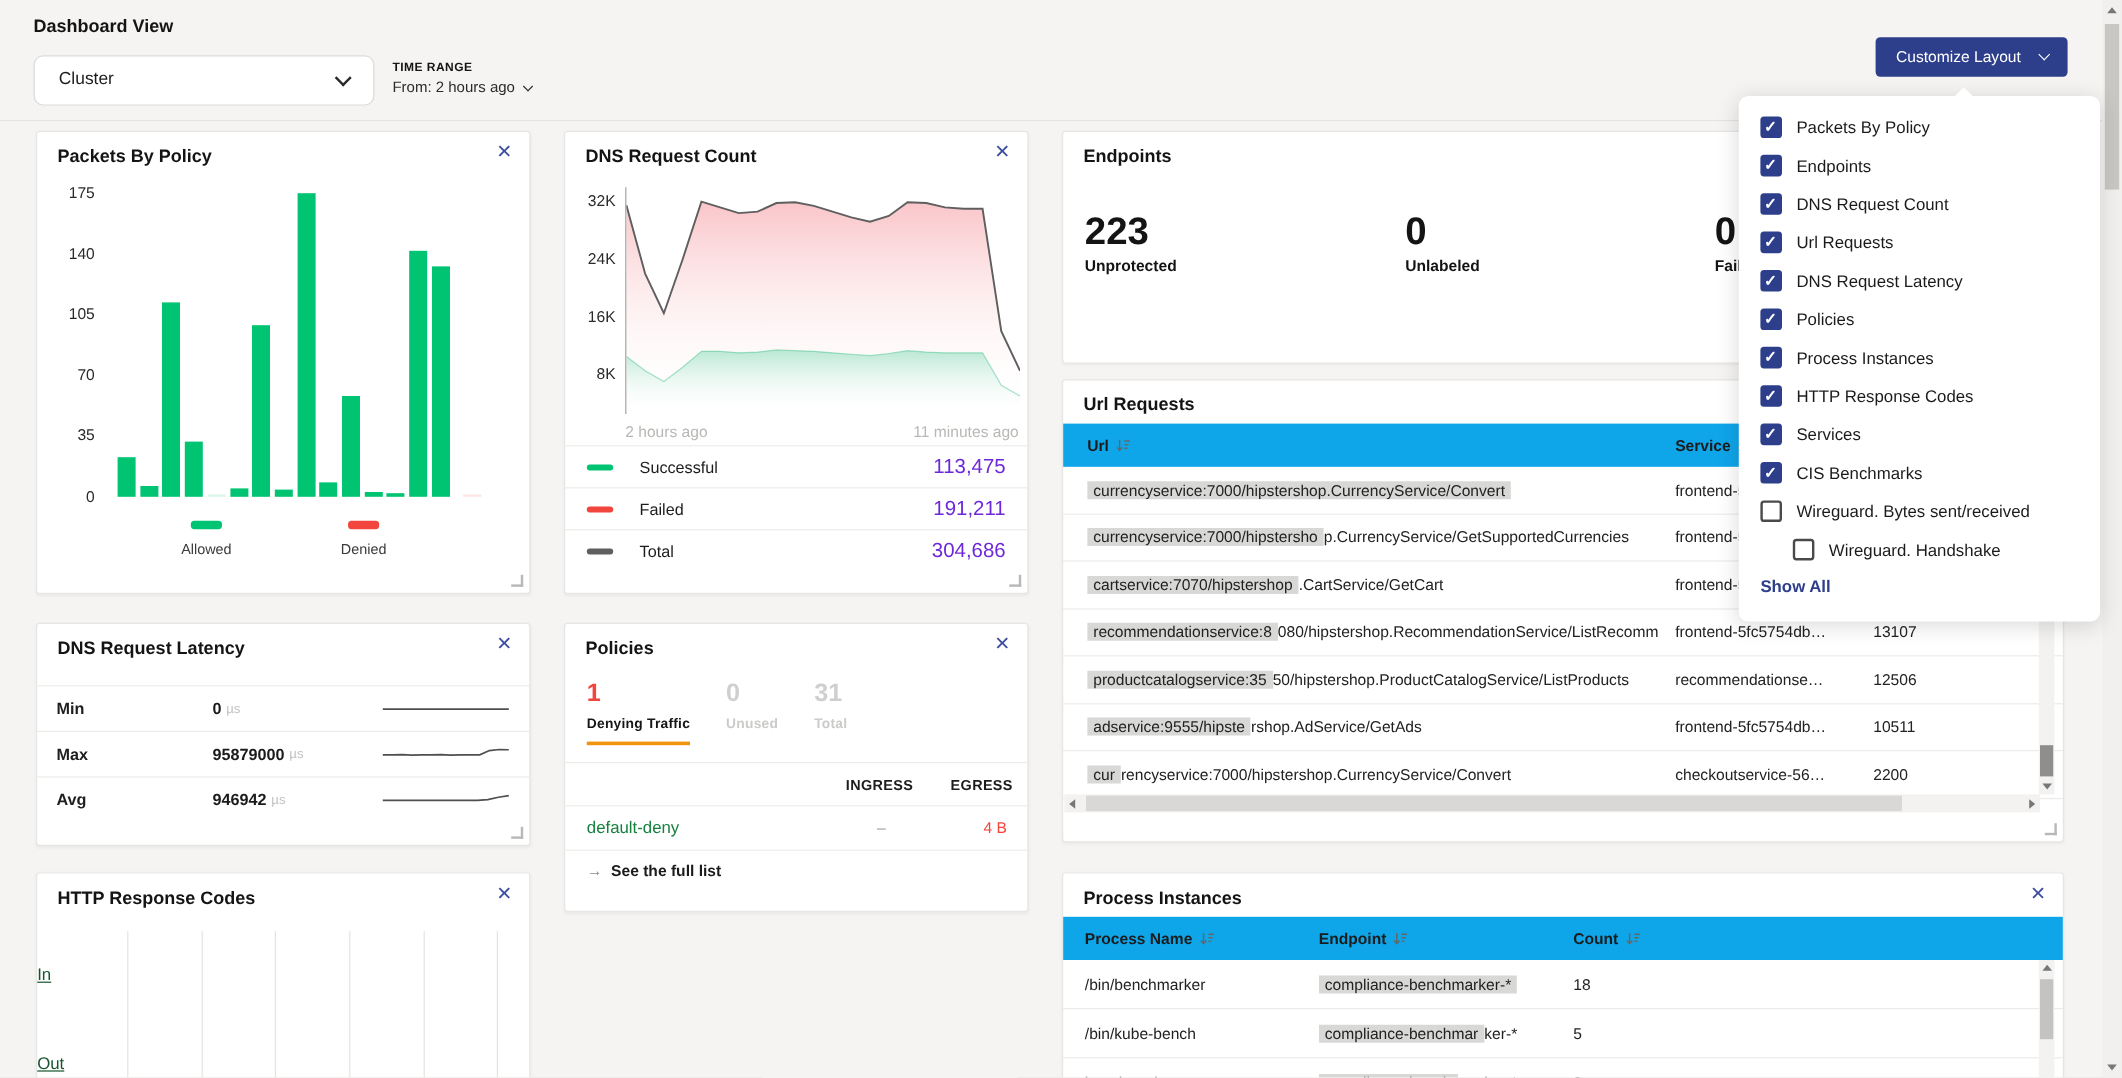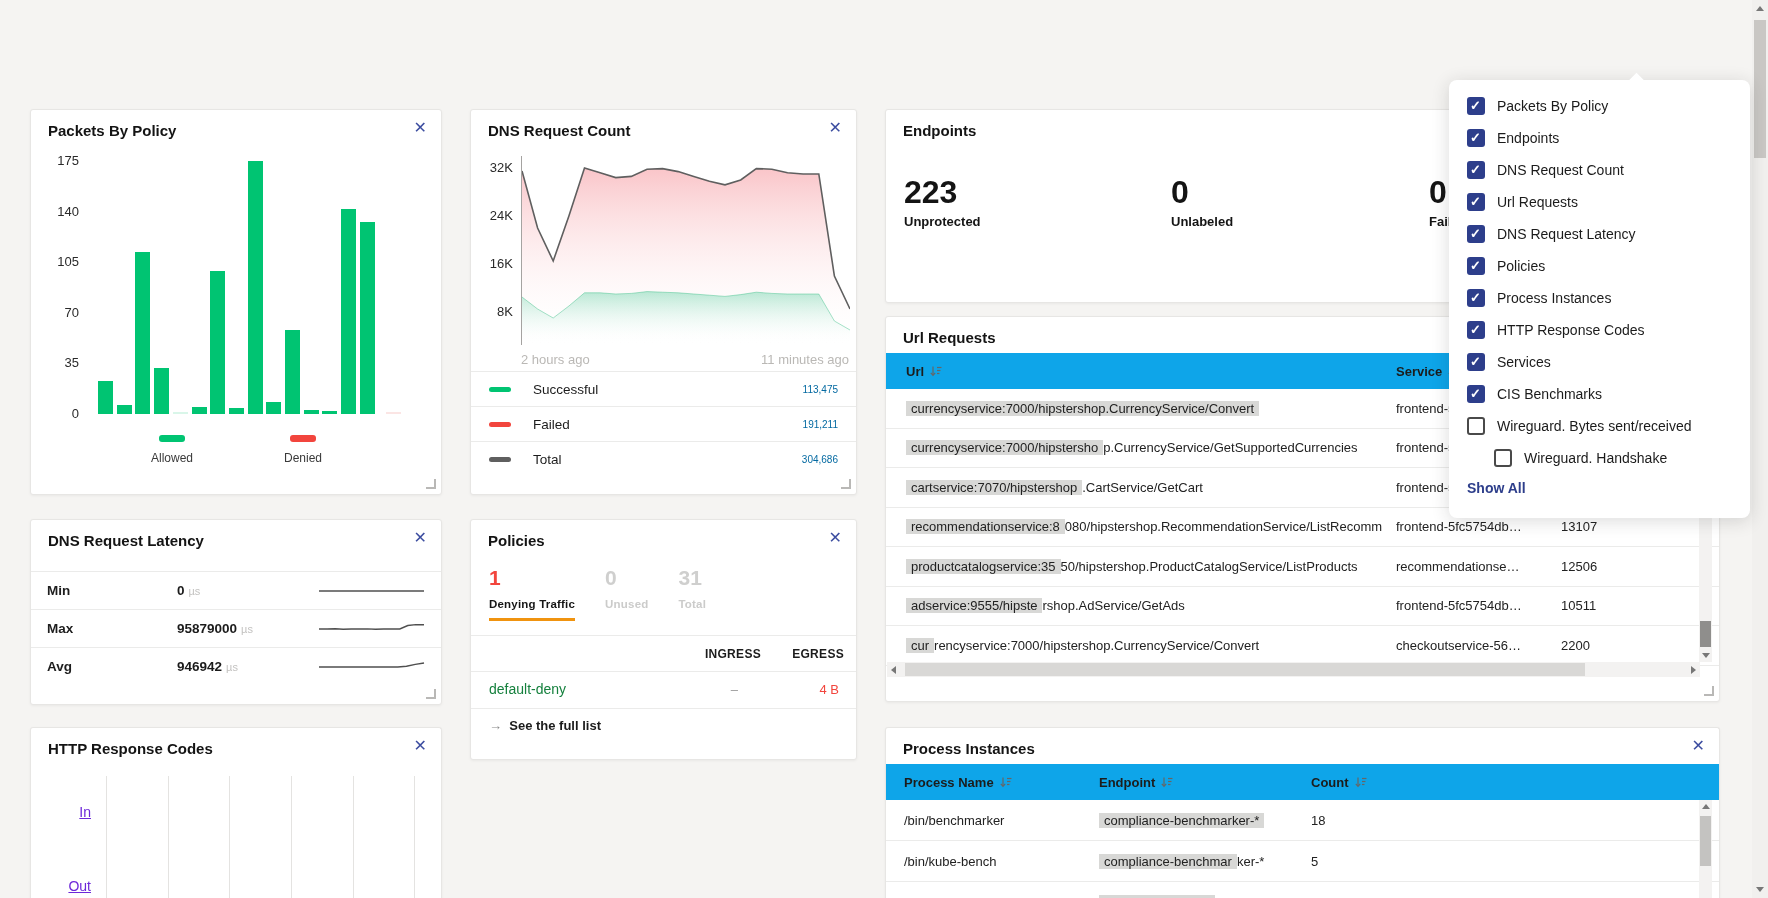--- a/index.html
+++ b/index.html
@@ -54,21 +54,21 @@
   #dns-yticks{position:absolute;left:0;top:46px;width:42px;height:189px;}
   #dns-yticks .ytick{position:absolute;right:0;width:42px;text-align:right;font-size:13px;color:#2a2a2a;}
   #dns-plot{position:absolute;left:50px;top:46px;width:328px;height:189px;border-left:1px solid #a5a3a1;}
   .dns-xlabel{position:absolute;top:242px;font-size:13px;color:#bab8b5;}
   #dns-xlabel-left{left:50px;}
   #dns-xlabel-right{left:228px;width:150px;text-align:right;}
   #dns-legend{position:absolute;left:0;right:0;top:261px;}
   .dns-leg-row{display:flex;align-items:center;height:34px;border-top:1px solid #ebebea;padding:0 18px;}
   .dns-swatch{width:22px;height:5px;border-radius:2.5px;flex:none;}
   .dns-leg-name{margin-left:22px;font-size:13.5px;color:#1c1c1c;}
-  .dns-leg-val{margin-left:auto;font-size:10px;color:#0369a1;}
+  .dns-leg-val{margin-left:auto;font-size:17px;color:#6d28d9;}
 
   
   .ep-stat{position:absolute;top:64px;}
   #ep0{left:18px;} #ep1{left:285px;} #ep2{left:543px;}
   .ep-val{font-size:32px;font-weight:800;color:#141414;}
   .ep-label{font-size:13px;font-weight:700;color:#141414;margin-top:3px;}
 
   
   .t-head{position:absolute;top:36px;left:0;right:0;height:36px;background:#0ea5e9;display:grid;
         align-items:center;font-size:13px;font-weight:700;color:#1c1c1c;}
@@ -121,21 +121,21 @@
   .p-colhead{position:absolute;top:127px;font-size:12px;font-weight:700;color:#1c1c1c;letter-spacing:.3px;}
   #p-col-ingress{right:95px;} #p-col-egress{right:12px;}
   #p-row-name{position:absolute;left:18px;top:161px;font-size:14px;color:#15803d;cursor:pointer;}
   #p-row-ingress{position:absolute;right:118px;top:162px;font-size:13px;color:#9a9a9a;}
   #p-row-egress{position:absolute;right:17px;top:162px;font-size:13px;color:#f2453d;}
   #p-link{position:absolute;left:18px;top:198px;font-size:13px;font-weight:600;color:#1b1b1b;cursor:pointer;}
   #p-link::before{content:"\2192\00a0\00a0";color:#8a8a8a;font-weight:400;}
 
   
   .http-gridline{position:absolute;top:48px;bottom:0;width:1px;background:#e4e3e1;}
-  .http-rowlabel{position:absolute;width:60px;text-align:right;font-size:14px;color:#6d28d9;text-decoration:underline;}
+  .http-rowlabel{position:absolute;width:60px;font-size:14px;color:#14532d;text-decoration:underline;}
   #http-in{left:0;top:76px;} #http-out{left:0;top:150px;}
 
   
   .menu-panel{position:absolute;left:1449px;top:80px;width:301px;height:438px;background:#fff;border-radius:8px;
         box-shadow:0 3px 18px rgba(30,30,30,.16);z-index:40;}
   .menu-notch{position:absolute;top:-5px;left:182px;width:11px;height:11px;background:#fff;transform:rotate(45deg);}
   .menu-item{position:absolute;left:18px;right:14px;height:20px;display:flex;align-items:center;cursor:pointer;}
   .checkbox{width:18px;height:18px;border-radius:3px;flex:none;position:relative;box-sizing:border-box;
         border:2px solid #4a4a4a;background:#fff;cursor:pointer;}
   .checkbox.checked{border:none;background:#2d3e8b;}
@@ -147,20 +147,38 @@
   .page-scrollbar{position:absolute;right:0;top:0;bottom:0;width:16px;background:#f1f0ee;z-index:30;}
   .page-scrollbar .thumb{position:absolute;left:2px;width:12px;top:20px;height:138px;background:#c9c7c4;}
   .page-scrollbar .tri-up{position:absolute;left:4px;top:6px;}
   .page-scrollbar .tri-down{position:absolute;left:4px;bottom:6px;}
 </style>
 </head>
 <body>
 
 <div class="page">
 
+  <div class="page-header">
+    <div class="page-title">Dashboard View</div>
+    <div class="view-select">
+      <span class="vs-label">Cluster</span>
+      <span class="chev"></span>
+    </div>
+    <div class="time-range">
+      <div class="tr-label">TIME RANGE</div>
+      <div class="tr-value">
+        <span>From: 2 hours ago</span>
+        <span class="chev"></span>
+      </div>
+    </div>
+    <button class="customize-btn">
+      <span>Customize Layout</span>
+      <span class="chev"></span>
+    </button>
+  </div>
 
   <div class="card" id="card-packets">
     <div class="card-title">Packets By Policy</div>
     <span class="card-close"></span>
     <div id="packets-yticks">
         <div class="ytick" style="top: 245px;">0</div>
         <div class="ytick" style="top: 194.4px;">35</div>
         <div class="ytick" style="top: 143.8px;">70</div>
         <div class="ytick" style="top: 93.2px;">105</div>
         <div class="ytick" style="top: 42.6px;">140</div>

